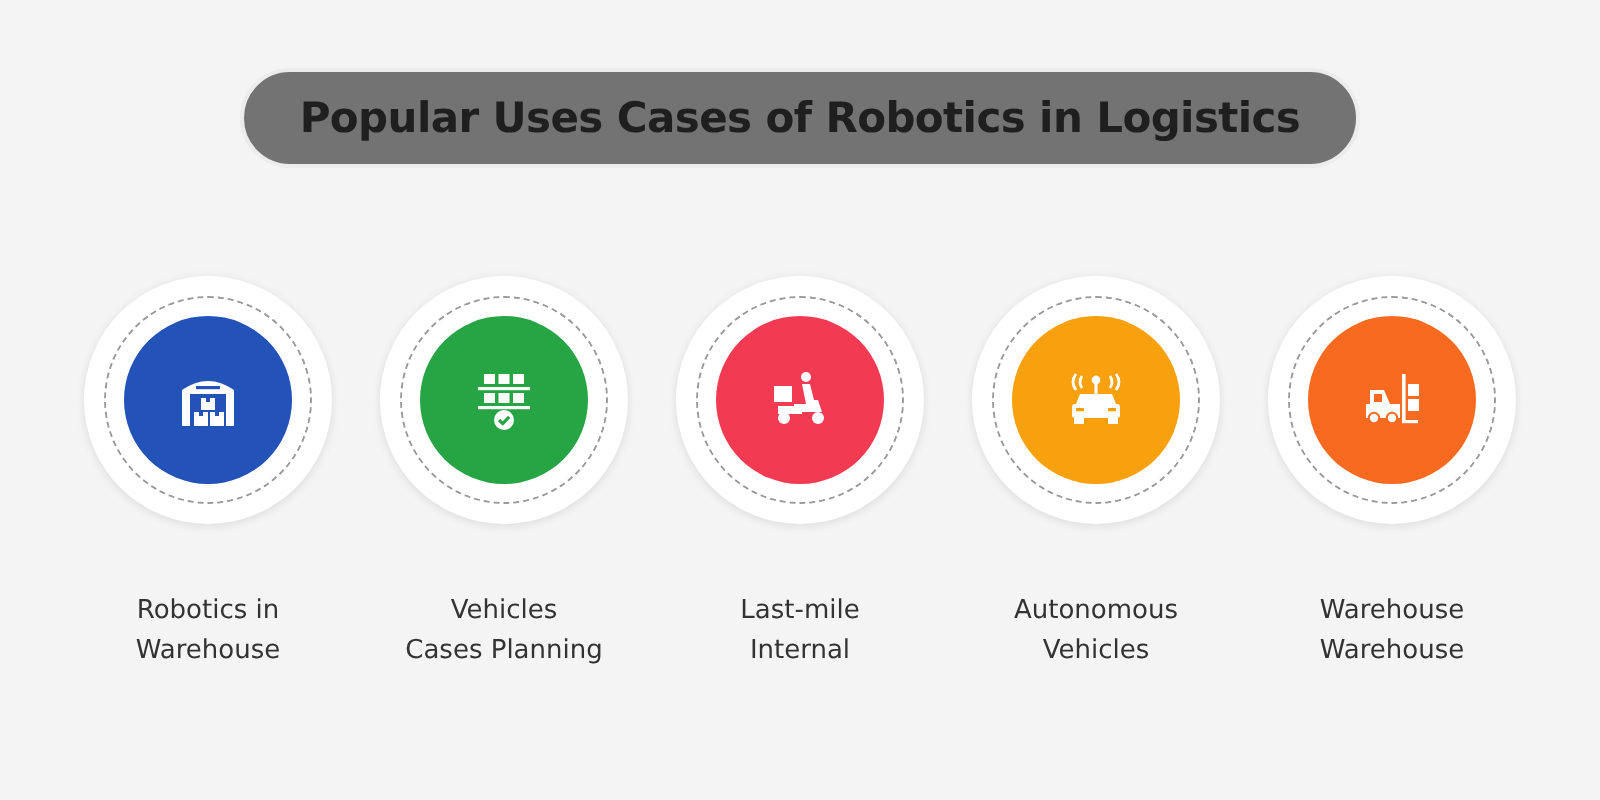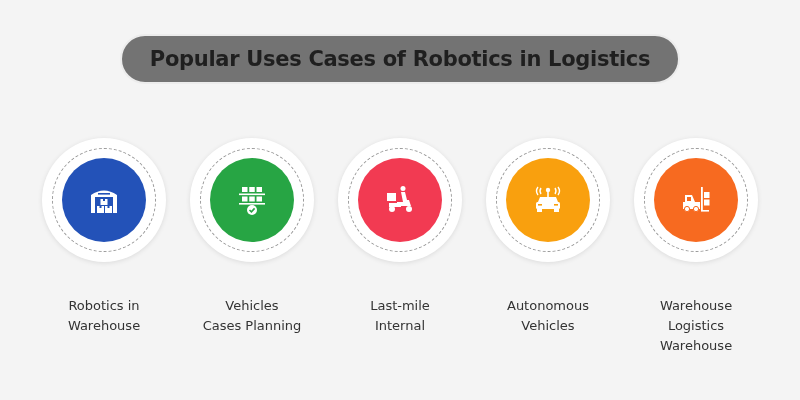--- a/index.html
+++ b/index.html
@@ -127,16 +127,15 @@
         <circle cx="17" cy="26" r="2.6" fill="#fff" stroke="#f76a20" stroke-width="1"></circle>
         <rect x="22" y="4" width="1.8" height="24" fill="#fff"></rect>
         <rect x="22" y="27" width="8" height="1.6" fill="#fff"></rect>
         <rect x="25" y="9" width="5.5" height="6" fill="#fff"></rect>
         <rect x="25" y="16.5" width="5.5" height="6" fill="#fff"></rect>
       </svg>
     </div>
   </div>
   <div class="label">
     <span>Warehouse</span>
-    <span>Logistics</span>
     <span>Warehouse</span>
   </div>
 </div>
 
 </body></html>

